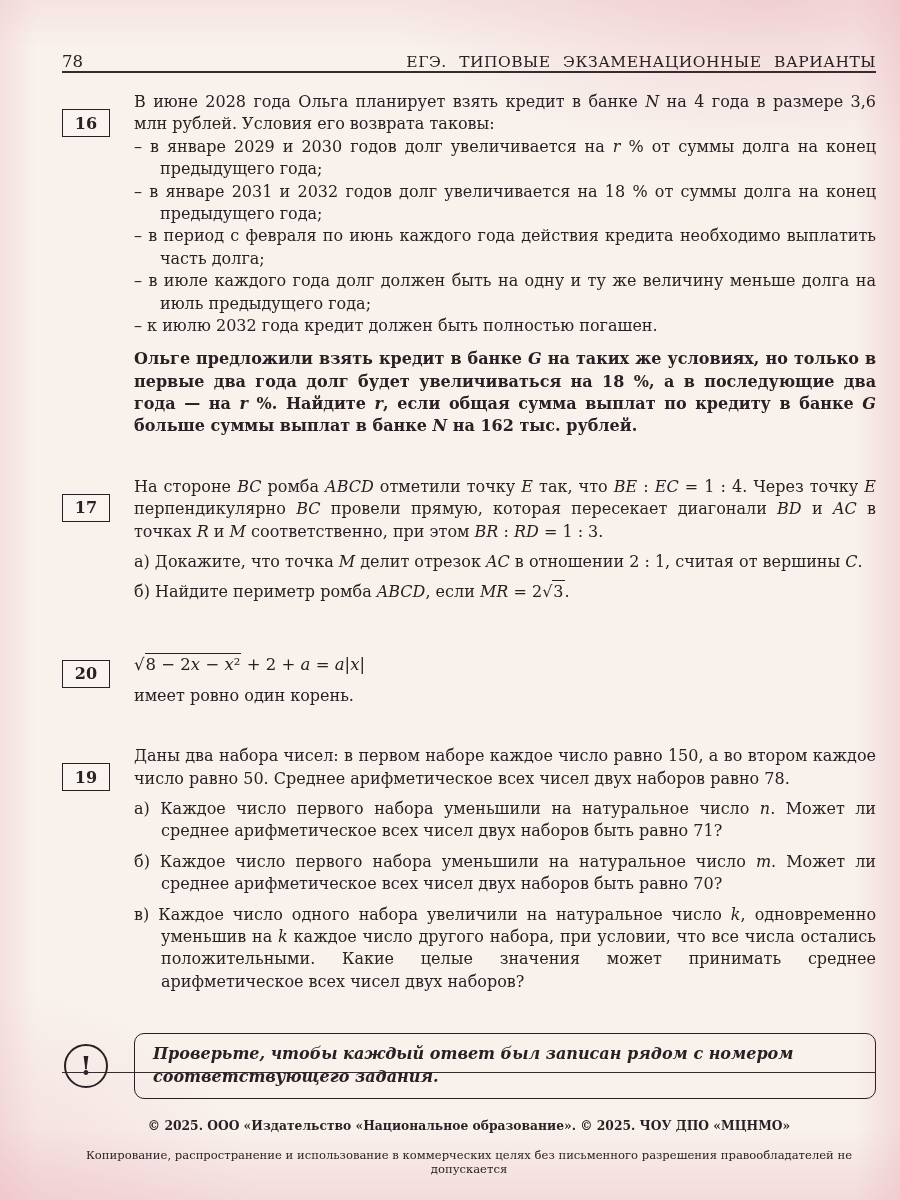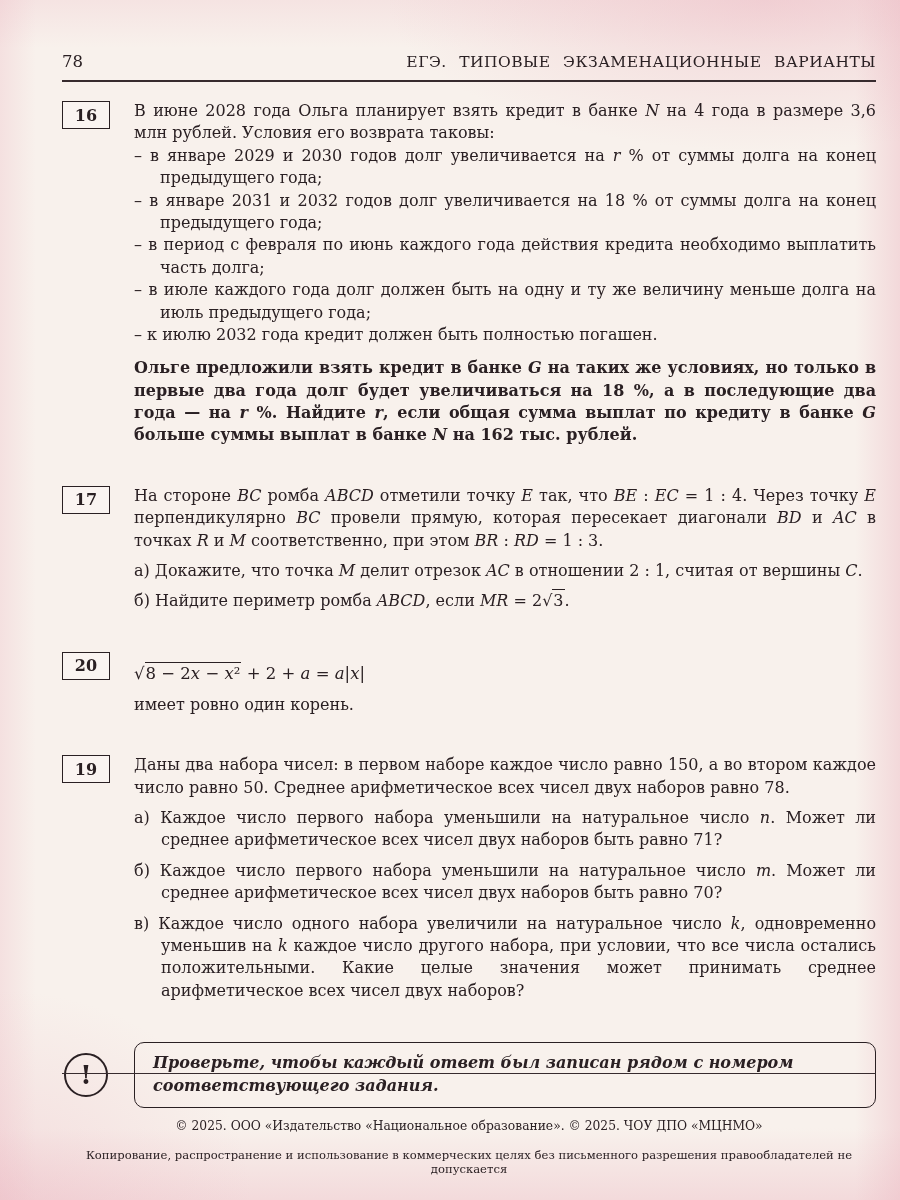--- a/index.html
+++ b/index.html
@@ -17,31 +17,31 @@
       linear-gradient(to right, rgba(236,186,196,.30), rgba(236,186,196,0) 4%),
       linear-gradient(to top,   rgba(236,186,196,.42), rgba(236,186,196,0) 6%),
       linear-gradient(to bottom,rgba(236,186,196,.25), rgba(236,186,196,0) 4%),
       #f8f1ec;
     overflow:hidden;
   }
   .inner { padding:52px 24px 0 62px; }
 
   
   .hdr { display:flex; justify-content:space-between; align-items:baseline;
-         padding-bottom:9px; border-bottom:2px solid #372b2e; }
+         padding-bottom:0; border-bottom:2px solid #372b2e; }
   .hdr .num { font-size:16.5px; }
   .hdr .ttl { font-size:15.5px; letter-spacing:.5px; word-spacing:7px; }
 
   
   .problem { display:flex; align-items:flex-start; gap:24px; }
   .mt-first { margin-top:18px; }
   .mt { margin-top:38px; }
   .numbox { flex:0 0 48px; height:28px; border:1.7px solid #2a2023;
             display:flex; align-items:center; justify-content:center;
-            font-weight:bold; font-size:16px; margin-top:1px;
+            font-weight:bold; font-size:16px; margin-top:18px;
             background:rgba(255,255,255,.25); }
   .pbody { flex:1; font-size:16px; line-height:1.4; text-align:justify; }
   .dash-list { list-style:none; }
   .dash-list li { padding-left:26px; text-indent:-26px; }
   .outro { margin-top:11px;font-weight:bold; }
   .lettered { padding-left:27px; text-indent:-27px; margin-top:8px; }
   .formula { text-align:left; text-indent:0; margin:11px 0 9px 0; font-size:16.5px; }
   ovl { border-top:1.3px solid currentColor; padding:1px 1px 0 1px; }
 
   
@@ -50,21 +50,21 @@
   .circ { width:44px; height:44px; border:2.2px solid #2a2023; border-radius:50%;
           display:flex; align-items:center; justify-content:center;
           font-weight:bold; font-size:26px; line-height:1; }
   .note-box { flex:1; border:1.7px solid #2a2023; border-radius:10px;
               padding:9px 18px 10px 18px; font-weight:bold; font-style:italic;
               font-size:16px; line-height:1.4; text-align:left; }
 
   
   .footer { position:absolute; left:62px; right:24px; bottom:24px;
             border-top:1.7px solid #372b2e; text-align:center; padding-top:9px; }
-  .footer .l1 { font-size:12.3px; font-weight:normal;margin-top:36px; }
+  .footer .l1 { font-size:12.3px; font-weight:bold;margin-top:36px; }
   .footer .l2 { font-size:11.6px; margin-top:15px; }
 </style>
 </head>
 <body>
 
 <div class="page">
   <div class="inner">
 
     <div class="hdr">
       <span class="num">78</span>

